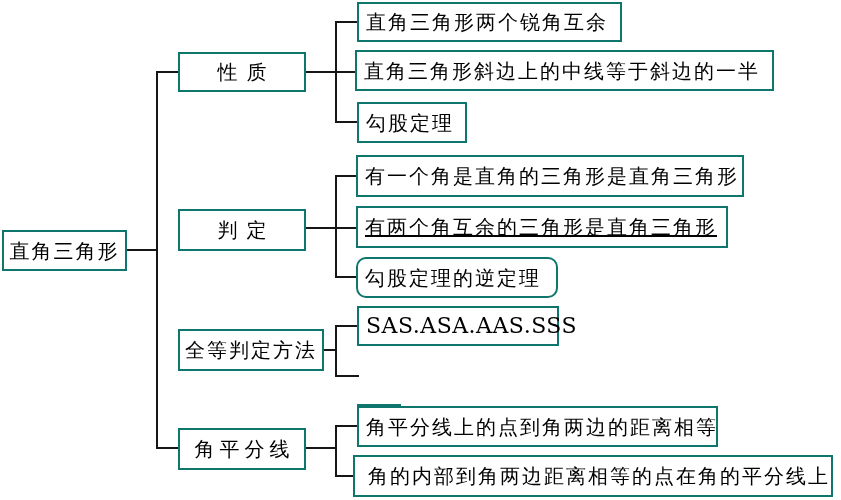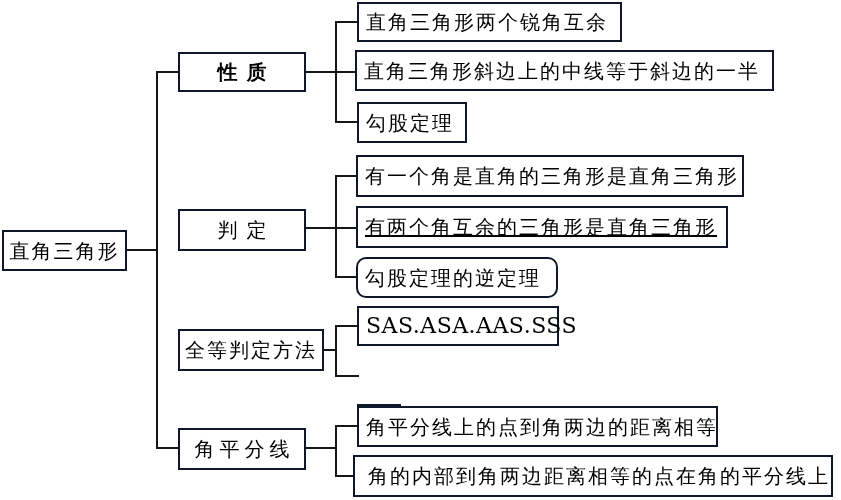--- a/index.html
+++ b/index.html
@@ -16,21 +16,21 @@
     color: #000000;
     overflow: hidden;
   }
   .line {
     position: absolute;
     background: #161616;
   }
   .box {
     position: absolute;
     box-sizing: border-box;
-    border: 2px solid #0f172a;
+    border: 2px solid #0f766e;
     background: #ffffff;
     display: flex;
     align-items: center;
     font-size: 20px;
     white-space: nowrap;
     line-height: 1;
   }
   .node {
     justify-content: center;
     letter-spacing: 2px;
@@ -81,21 +81,21 @@
   <div class="line" style="left:335px; top:325px; width:24px; height:2px;"></div>
   <div class="line" style="left:335px; top:375px; width:24px; height:2px;"></div>
 
   <div class="line" style="left:306px; top:447px; width:31px; height:2px;"></div>
   <div class="line" style="left:335px; top:425px; width:2px; height:52px;"></div>
   <div class="line" style="left:335px; top:425px; width:24px; height:2px;"></div>
   <div class="line" style="left:335px; top:475px; width:20px; height:2px;"></div>
 
   <div class="box node" style="left:2px; top:230px; width:125px; height:41px;">直角三角形</div>
 
-  <div class="box node wide" style="left:178px; top:52px; width:128px; height:40px;font-weight:bold;">性质</div>
+  <div class="box node wide" style="left:178px; top:52px; width:128px; height:40px;">性质</div>
 
   <div class="box node wide" style="left:178px; top:209px; width:128px; height:42px;">判定</div>
 
   <div class="box node" style="left:178px; top:329px; width:146px; height:42px;">全等判定方法</div>
 
   <div class="box node med" style="left:178px; top:428px; width:128px; height:42px;">角平分线</div>
 
   <div class="box leaf" style="left:357px; top:2px; width:265px; height:40px;">直角三角形两个锐角互余</div>
 
   <div class="box leaf" style="left:355px; top:50px; width:419px; height:41px;">直角三角形斜边上的中线等于斜边的一半</div>

